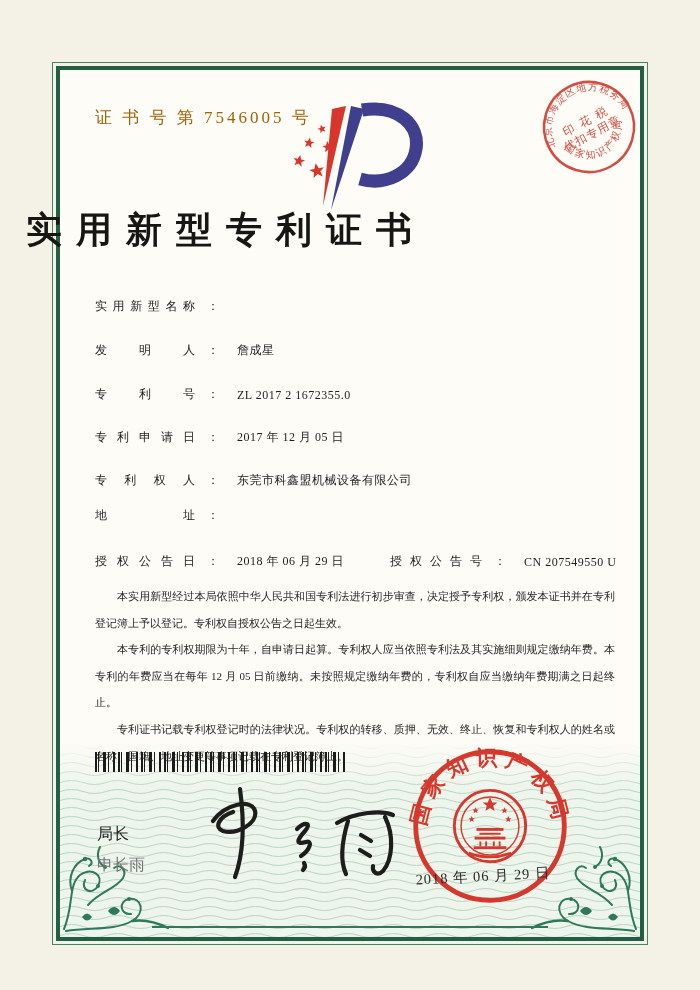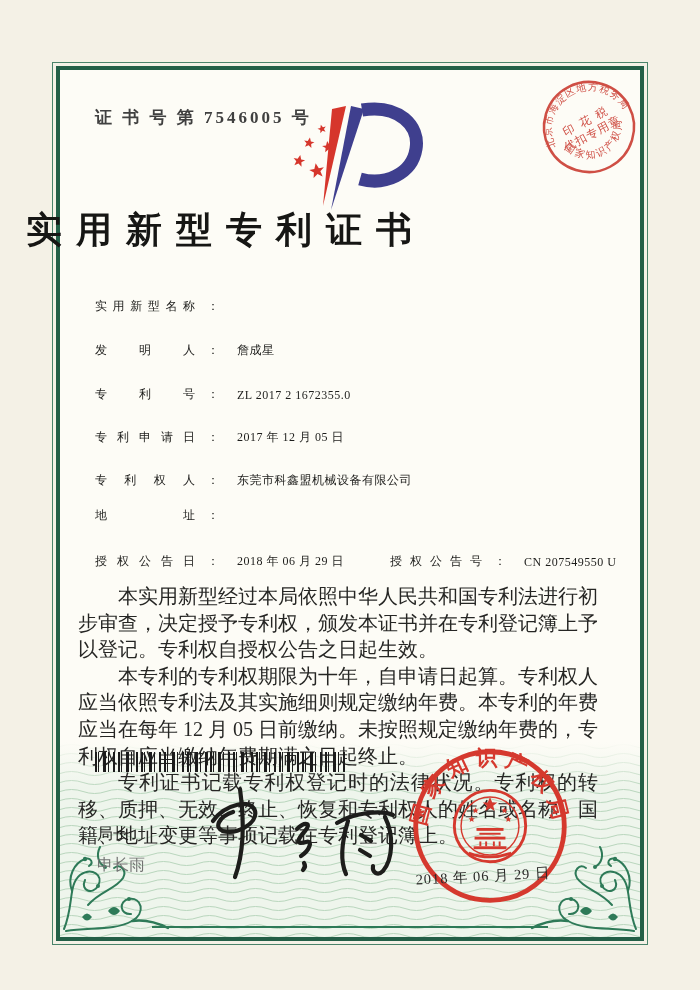--- a/index.html
+++ b/index.html
@@ -21,35 +21,35 @@
   
   .pattern{position:absolute;left:60px;top:742px;width:580px;height:195px;overflow:hidden;}
   .pattern svg.waves{position:absolute;inset:0;}
   .pattern .fade{position:absolute;left:0;top:0;right:0;height:46px;
     background:linear-gradient(#fdfcf6,rgba(253,252,246,0));}
   .pattern .baseline{position:absolute;left:92px;right:92px;bottom:9px;height:2px;background:#2e7a58;}
   .corner-orn{position:absolute;bottom:0;width:112px;height:104px;}
   .corner-orn.left{left:0;}
   .corner-orn.right{right:0;transform:scaleX(-1);}
   
-  .cert-no{position:absolute;left:95px;top:106px;font-size:17px;letter-spacing:3px;color:#404040;font-weight:bold;}
+  .cert-no{position:absolute;left:95px;top:106px;font-size:17px;letter-spacing:3px;color:#a16207;}
   .logo{position:absolute;left:272px;top:102px;width:152px;height:116px;}
   .title{position:absolute;left:12px;top:206px;width:100%;text-align:left;
     font-size:36px;font-weight:700;letter-spacing:14px;text-indent:14px;color:#161614;}
   
   .frow{position:absolute;left:95px;display:flex;align-items:flex-end;font-size:12px;gap:12px;}
   .frow .lbl{display:inline-block;width:100px;text-align:justify;text-align-last:justify;flex:none;}
   .frow .colon{flex:none;margin-right:6px;}
   .frow .val{letter-spacing:.5px;white-space:pre-line;max-width:430px;}
   .r1{top:298px}.r2{top:342px}.r3{top:386px}.r4{top:429px}.r5{top:472px}.r6{top:507px}
   .grant-left{top:553px}
   .grant-right{top:553px;left:390px;}
   .grant-right .lbl{width:92px;}
   
-  .paras{position:absolute;left:78px;top:583px;width:520px;font-size:20px;line-height:26.6px;
+  .paras{position:absolute;left:95px;top:583px;width:520px;font-size:11px;line-height:26.6px;
     text-align:justify;color:#262624;}
   .paras p{margin:0;text-indent:2em;}
   
   .barcode{position:absolute;left:95px;top:752px;width:252px;height:20px;
     background:repeating-linear-gradient(90deg,
       #1b1b1b 0 2px,transparent 2px 3px,
       #1b1b1b 3px 4px,transparent 4px 8px,
       #1b1b1b 8px 11px,transparent 11px 13px,
       #1b1b1b 13px 14px,transparent 14px 18px,
       #1b1b1b 18px 20px,transparent 20px 23px);}

